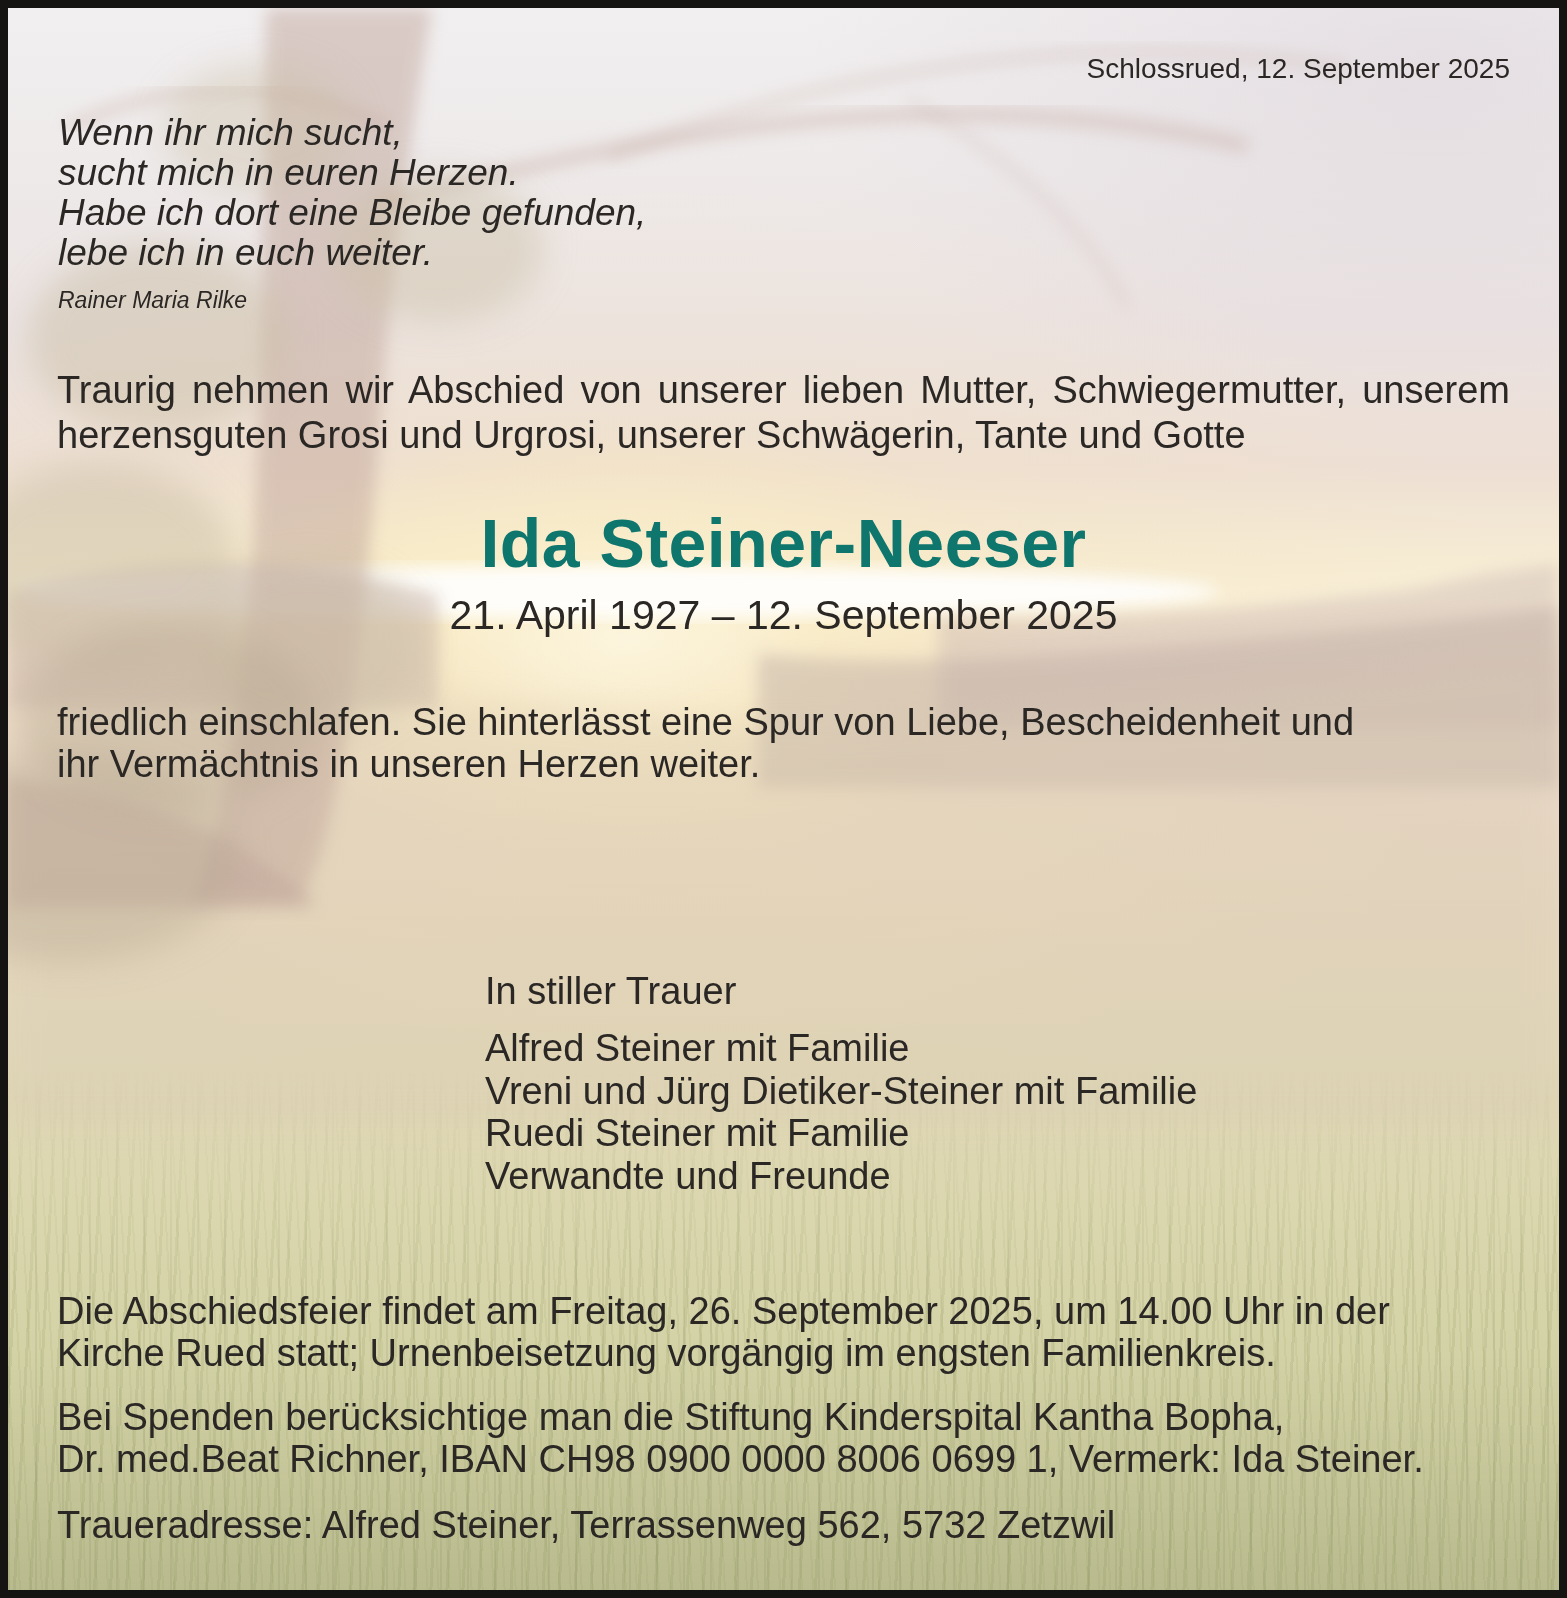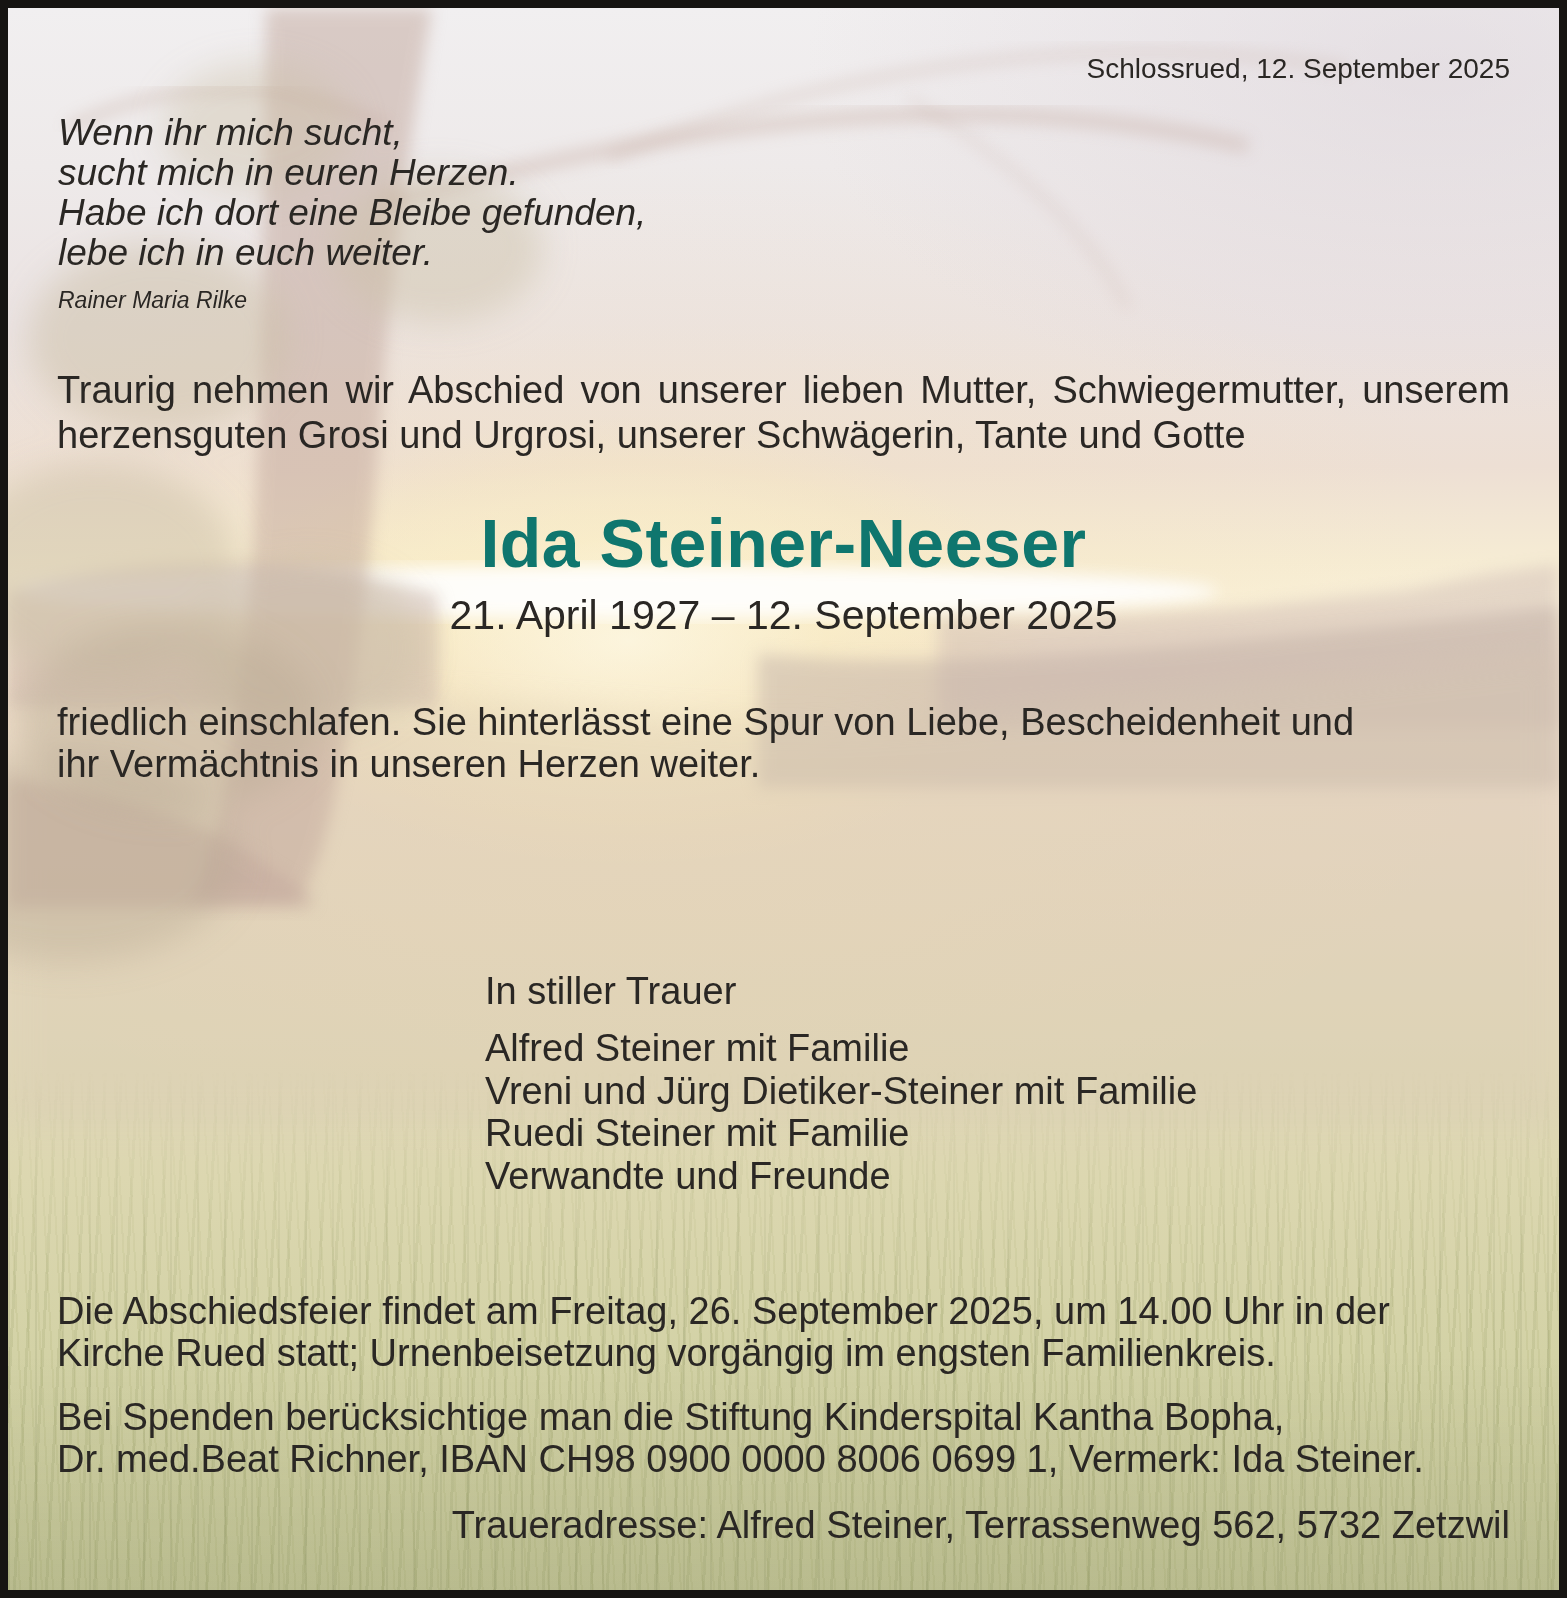--- a/index.html
+++ b/index.html
@@ -50,21 +50,21 @@
     margin:0; text-align:center;
     font-size:68px; line-height:70px; font-weight:bold; color:#0f766e;
     letter-spacing:.5px;
   }
   .dates { position:absolute; top:584px; left:0; width:100%; text-align:center; font-size:41px; line-height:46px; }
   .obituary { top:693px; }
   .mourning { position:absolute; top:938px; left:477px; width:1000px; font-size:38px; line-height:42px;margin-top:24px; }
   .mourners { margin-top:15px; line-height:42.5px; }
   .service { top:1282px; }
   .donation { top:1388px; }
-  .address { top:1496px;text-align:right; }
+  .address { top:1496px; }
 </style>
 </head>
 <body>
 
 <div class="page">
 
   <div class="bg-base"></div>
   <div class="bg-sun"></div>
   <svg class="bg-svg" width="1551" height="1582" viewBox="0 0 1551 1582" aria-hidden="true">
     <defs>

